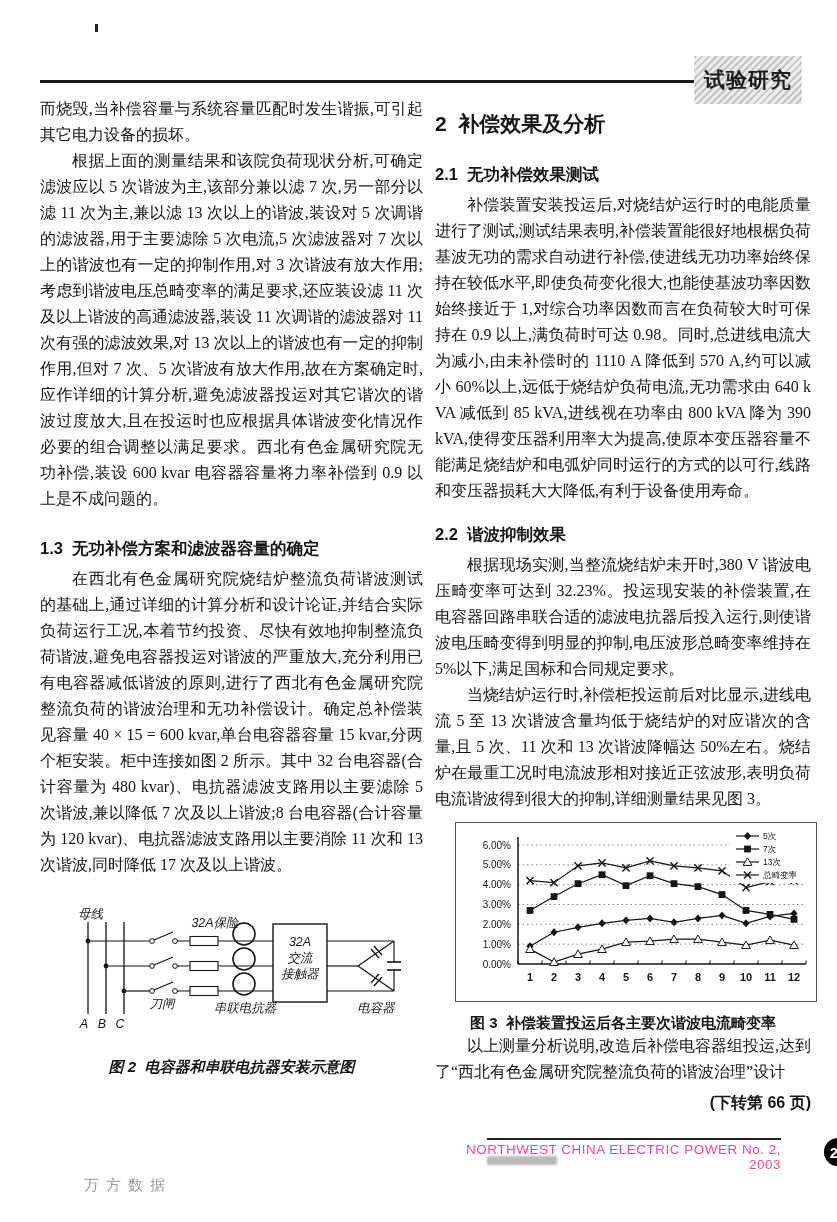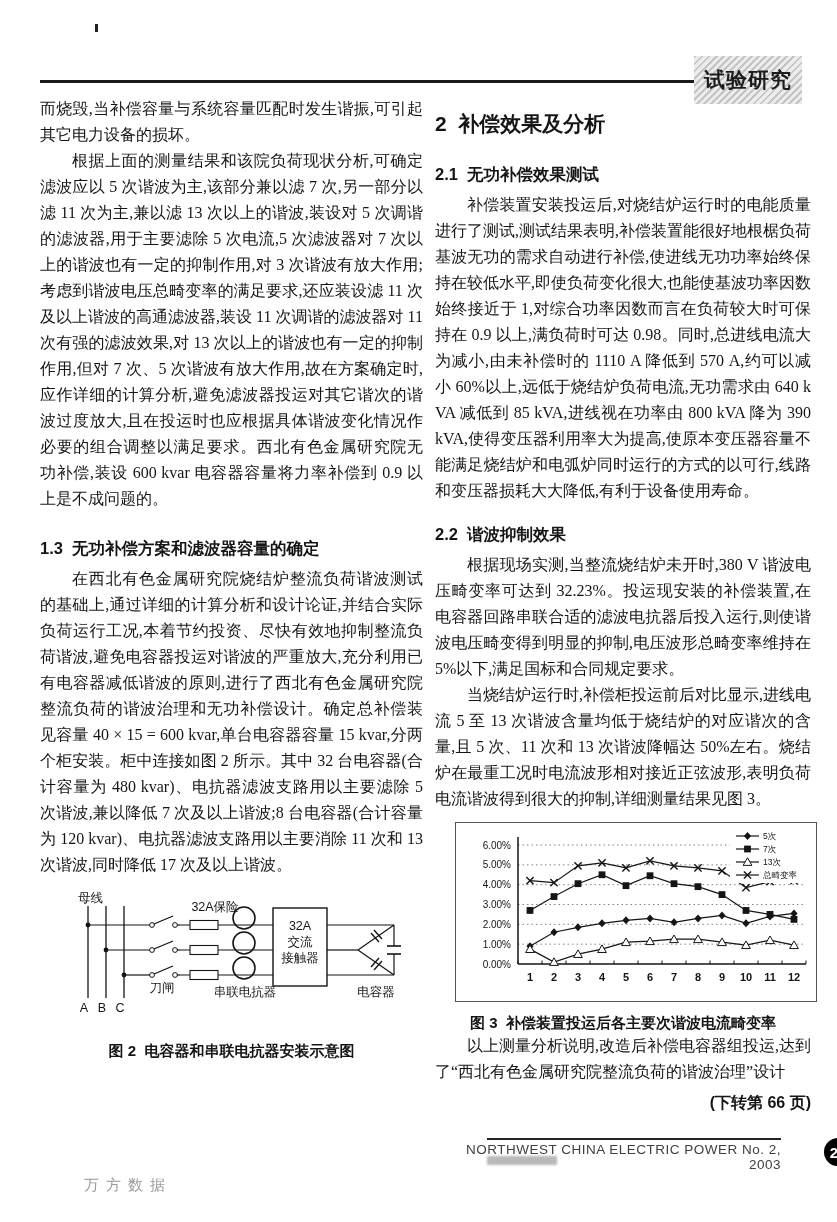--- a/index.html
+++ b/index.html
@@ -26,21 +26,21 @@
   }
   p.body.noindent{text-indent:0;}
   .sec-h{
     font-family:"Liberation Sans","DejaVu Sans",sans-serif;
     font-weight:bold;font-size:16.5px;margin:26px 0 6px 0;white-space:pre-wrap;
   }
   .main-h{
     font-family:"Liberation Sans","DejaVu Sans",sans-serif;
     font-weight:bold;font-size:21px;margin:14px 0 0 0;white-space:pre-wrap;
   }
-  .fig{margin-top:8px;}
+  .fig{margin-top:24px;font-style:italic;}
   .fig-caption{
     font-family:"Liberation Sans","DejaVu Sans",sans-serif;
     font-weight:bold;font-size:15px;text-align:center;margin-top:12px;white-space:pre-wrap;
   }
   .chart-frame{
     margin:10px 0 0 20px;width:360px;height:178px;border:1px solid #555;background:#fff;
   }
   .note{
     font-family:"Liberation Sans","DejaVu Sans",sans-serif;
     font-weight:bold;font-size:16px;text-align:right;margin-top:8px;
@@ -48,21 +48,21 @@
   .closing{margin-top:16px;}
   .footer{position:absolute;left:437px;top:1136px;width:344px;text-align:right;}
   .footer-cn{
     font-family:"Liberation Sans","DejaVu Sans",sans-serif;
     font-weight:bold;font-size:18px;color:#111;
   }
   .footer-line{margin-top:2px;margin-left:50px;height:2px;background:#222;}
   .footer-smudge{position:absolute;left:50px;top:20px;width:70px;height:9px;background:#b9b9b9;filter:blur(1px);}
   .footer-en{
     font-family:"Liberation Sans","DejaVu Sans",sans-serif;
-    font-size:13.5px;color:#404040;letter-spacing:0.5px;margin-top:2px;
+    font-size:13.5px;color:#ec4899;letter-spacing:0.5px;margin-top:2px;
   }
   .page-circle{
     position:absolute;left:788px;top:1138px;width:28px;height:28px;border-radius:50%;
     background:#000;color:#fff;display:flex;align-items:center;justify-content:center;
     font-family:"Liberation Sans","DejaVu Sans",sans-serif;font-weight:bold;font-size:15px;margin-left:36px;
   }
   .watermark{
     position:absolute;left:84px;top:1176px;color:#9a9a9a;font-size:15px;letter-spacing:7px;
     font-family:"Liberation Serif",serif;
   }

